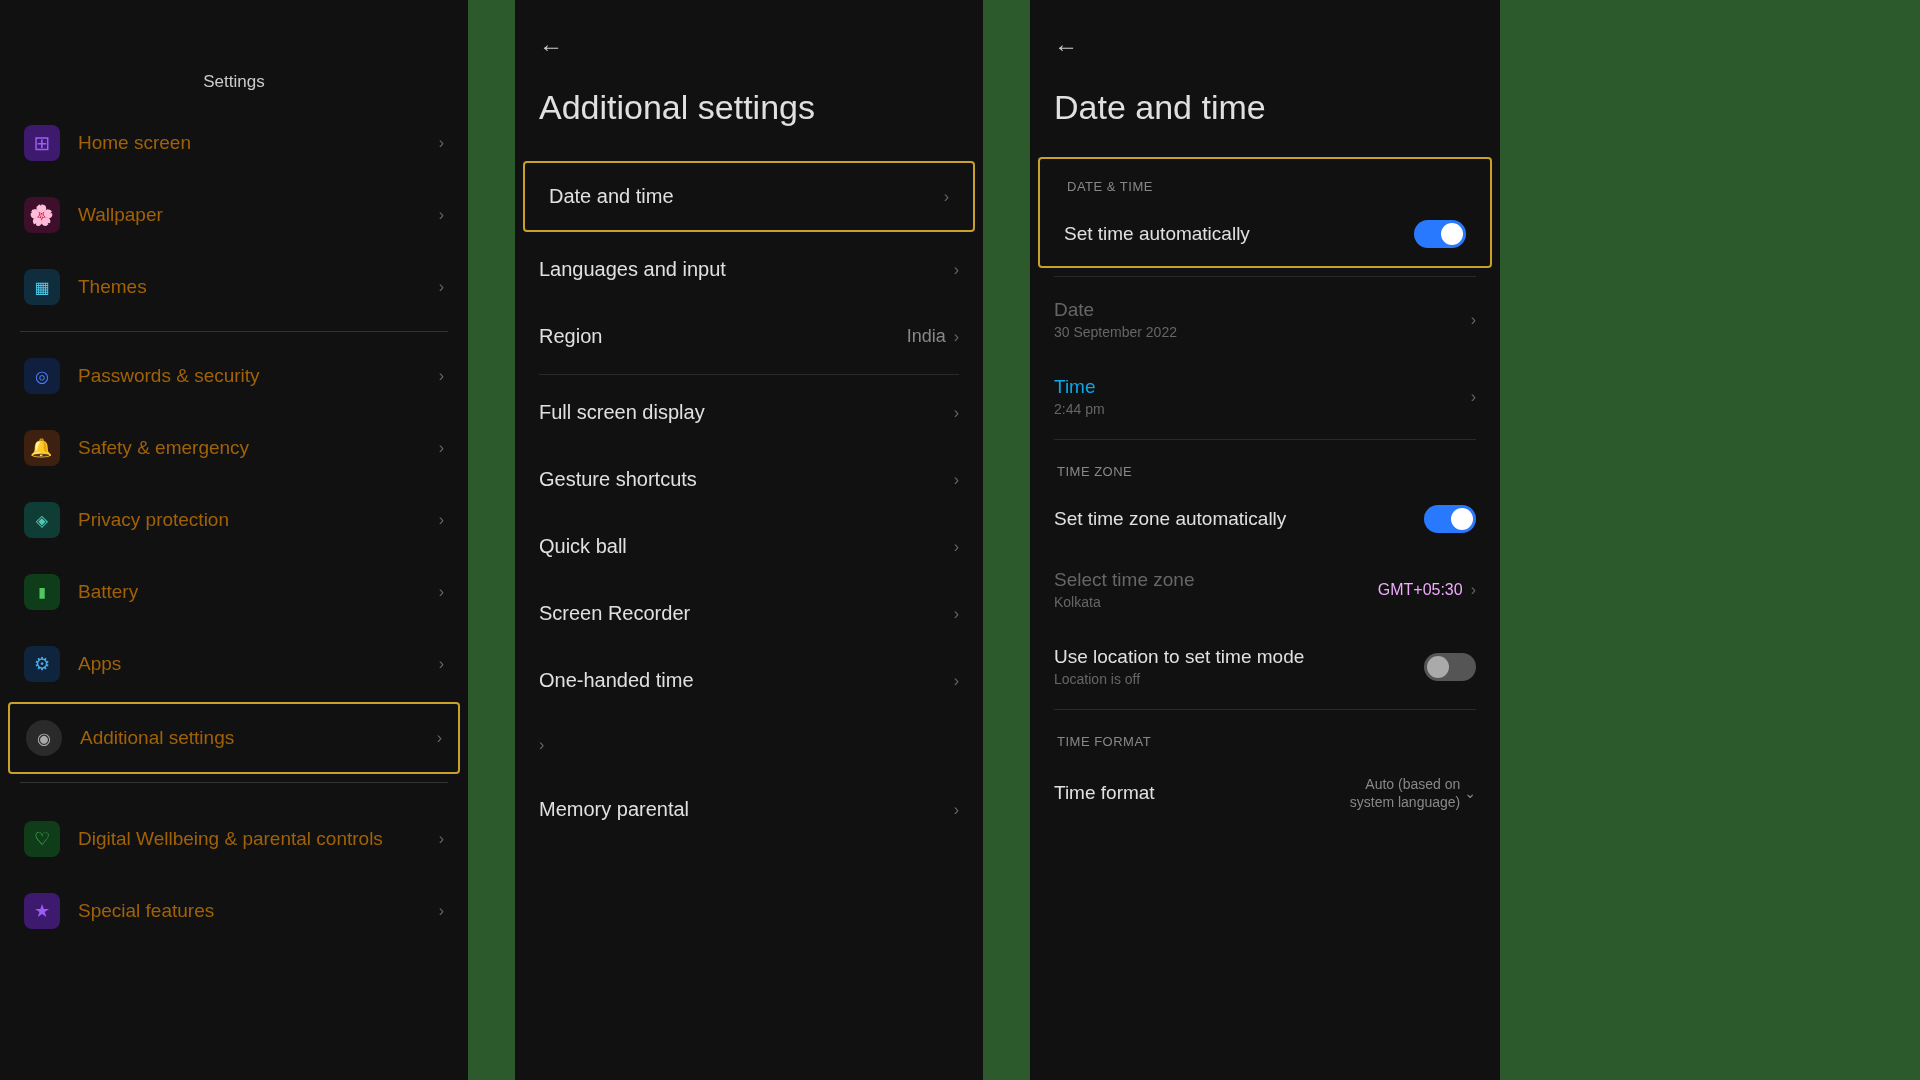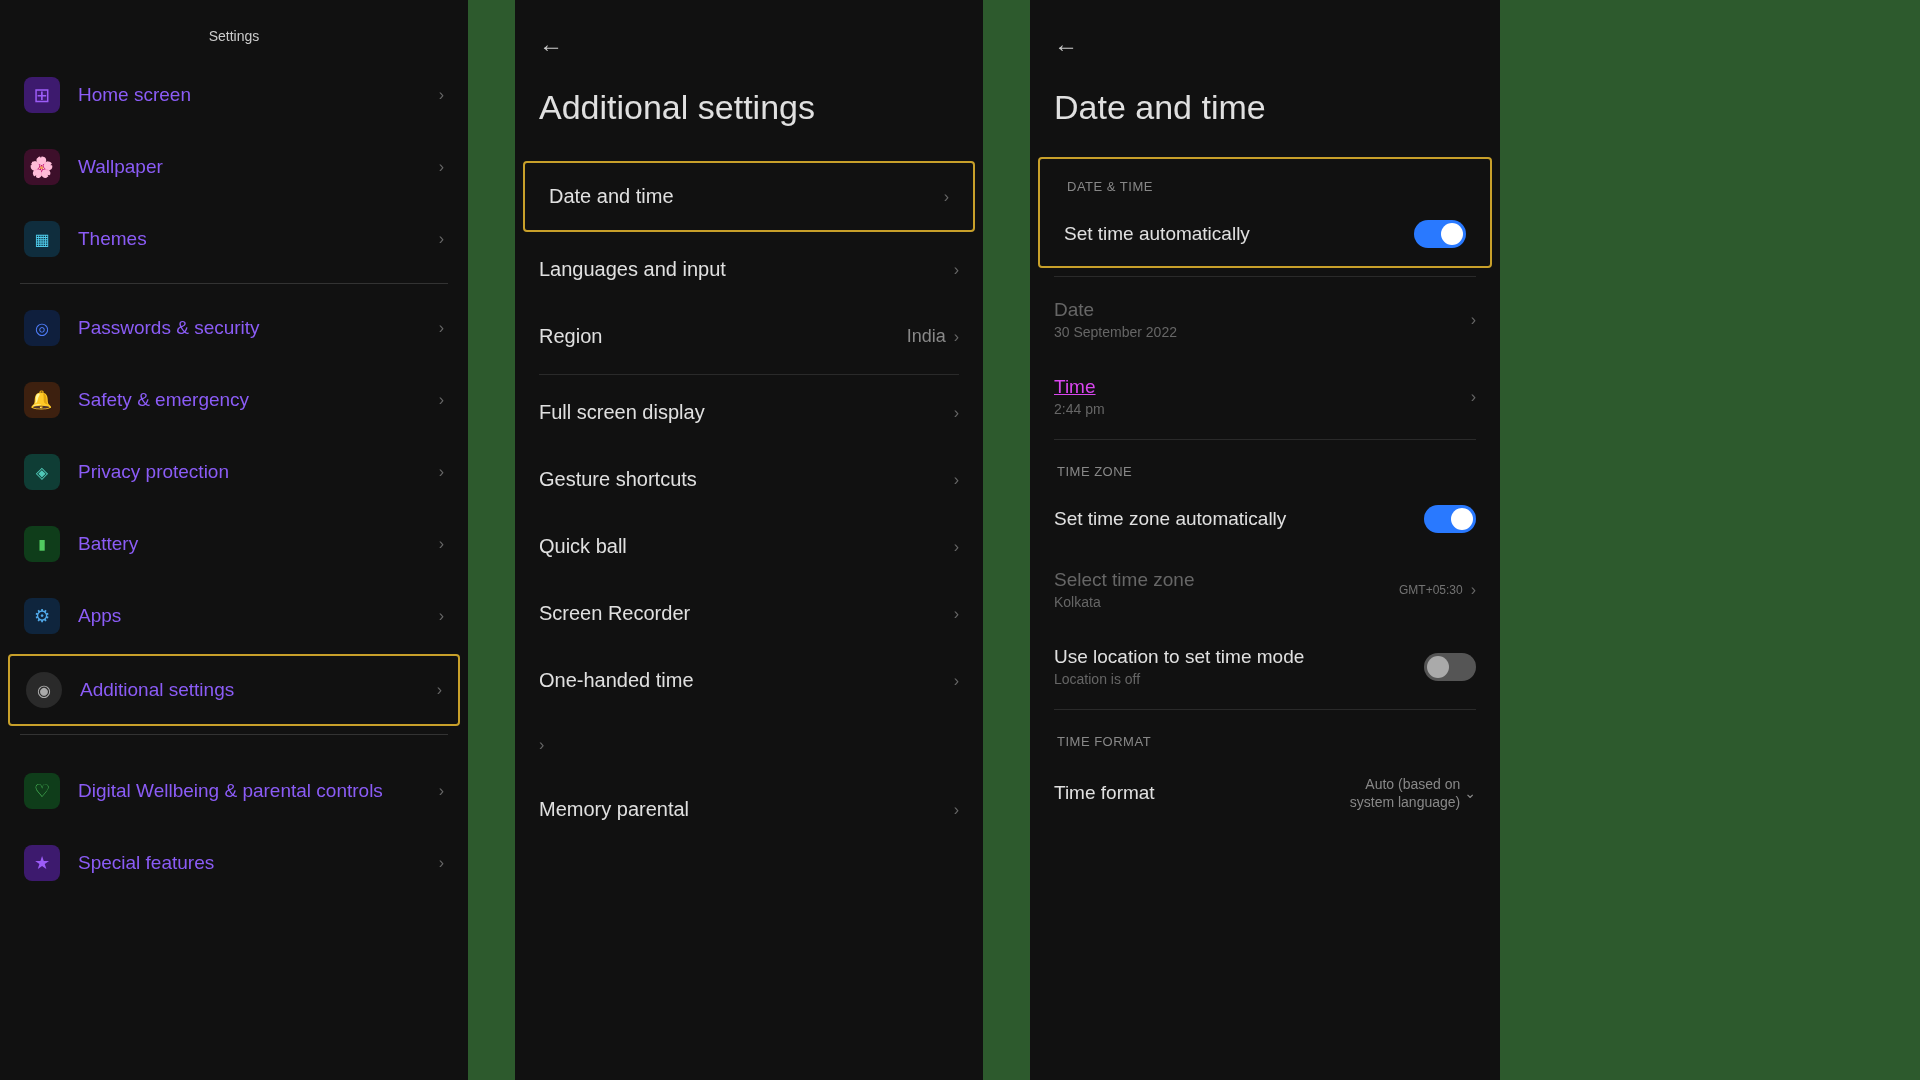--- a/index.html
+++ b/index.html
@@ -40,24 +40,25 @@
     
     .gap {
       width: 45px;
       background: #2d5a2d;
       height: 1080px;
     }
 
     
     .settings-title {
       text-align: center;
-      font-size: 14px;
+      font-size: 17px;
       color: #ccc;
       padding: 28px 20px 15px;
       font-weight: 400;
+      margin-top: 44px;
     }
 
     .nav-item {
       display: flex;
       align-items: center;
       padding: 18px 24px;
       cursor: pointer;
       position: relative;
     }
 
@@ -75,21 +76,21 @@
       display: flex;
       align-items: center;
       justify-content: center;
       font-size: 20px;
       margin-right: 18px;
       flex-shrink: 0;
     }
 
     .nav-label {
       font-size: 19px;
-      color: #8b5cf6;
+      color: #a16207;
       flex: 1;
     }
 
     .nav-chevron {
       color: #666;
       font-size: 16px;
     }
 
     .divider {
       height: 1px;
@@ -181,22 +182,22 @@
       color: #e0e0e0;
     }
 
     .setting-item-sub {
       font-size: 14px;
       color: #666;
       margin-top: 3px;
     }
 
     .setting-item-value {
-      font-size: 12px;
-      color: #737373;
+      font-size: 16px;
+      color: #f0abfc;
       margin-right: 8px;
     }
 
     .setting-chevron {
       color: #666;
       font-size: 16px;
     }
 
     
     .toggle {
@@ -424,21 +425,21 @@
   <div class="setting-item">
     <div class="setting-item-text">
       <div class="setting-item-label" style="color:#666;">Date</div>
       <div class="setting-item-sub">30 September 2022</div>
     </div>
     <span class="setting-chevron">›</span>
   </div>
 
   <div class="setting-item">
     <div class="setting-item-text">
-      <div class="setting-item-label" style="color:#d946ef;text-decoration:underline;">Time</div>
+      <div class="setting-item-label" style="color:#0ea5e9;">Time</div>
       <div class="setting-item-sub">2:44 pm</div>
     </div>
     <span class="setting-chevron">›</span>
   </div>
 
   <div class="right-divider"></div>
   <div class="section-label">TIME ZONE</div>
 
   <div class="setting-item">
     <div class="setting-item-text">

